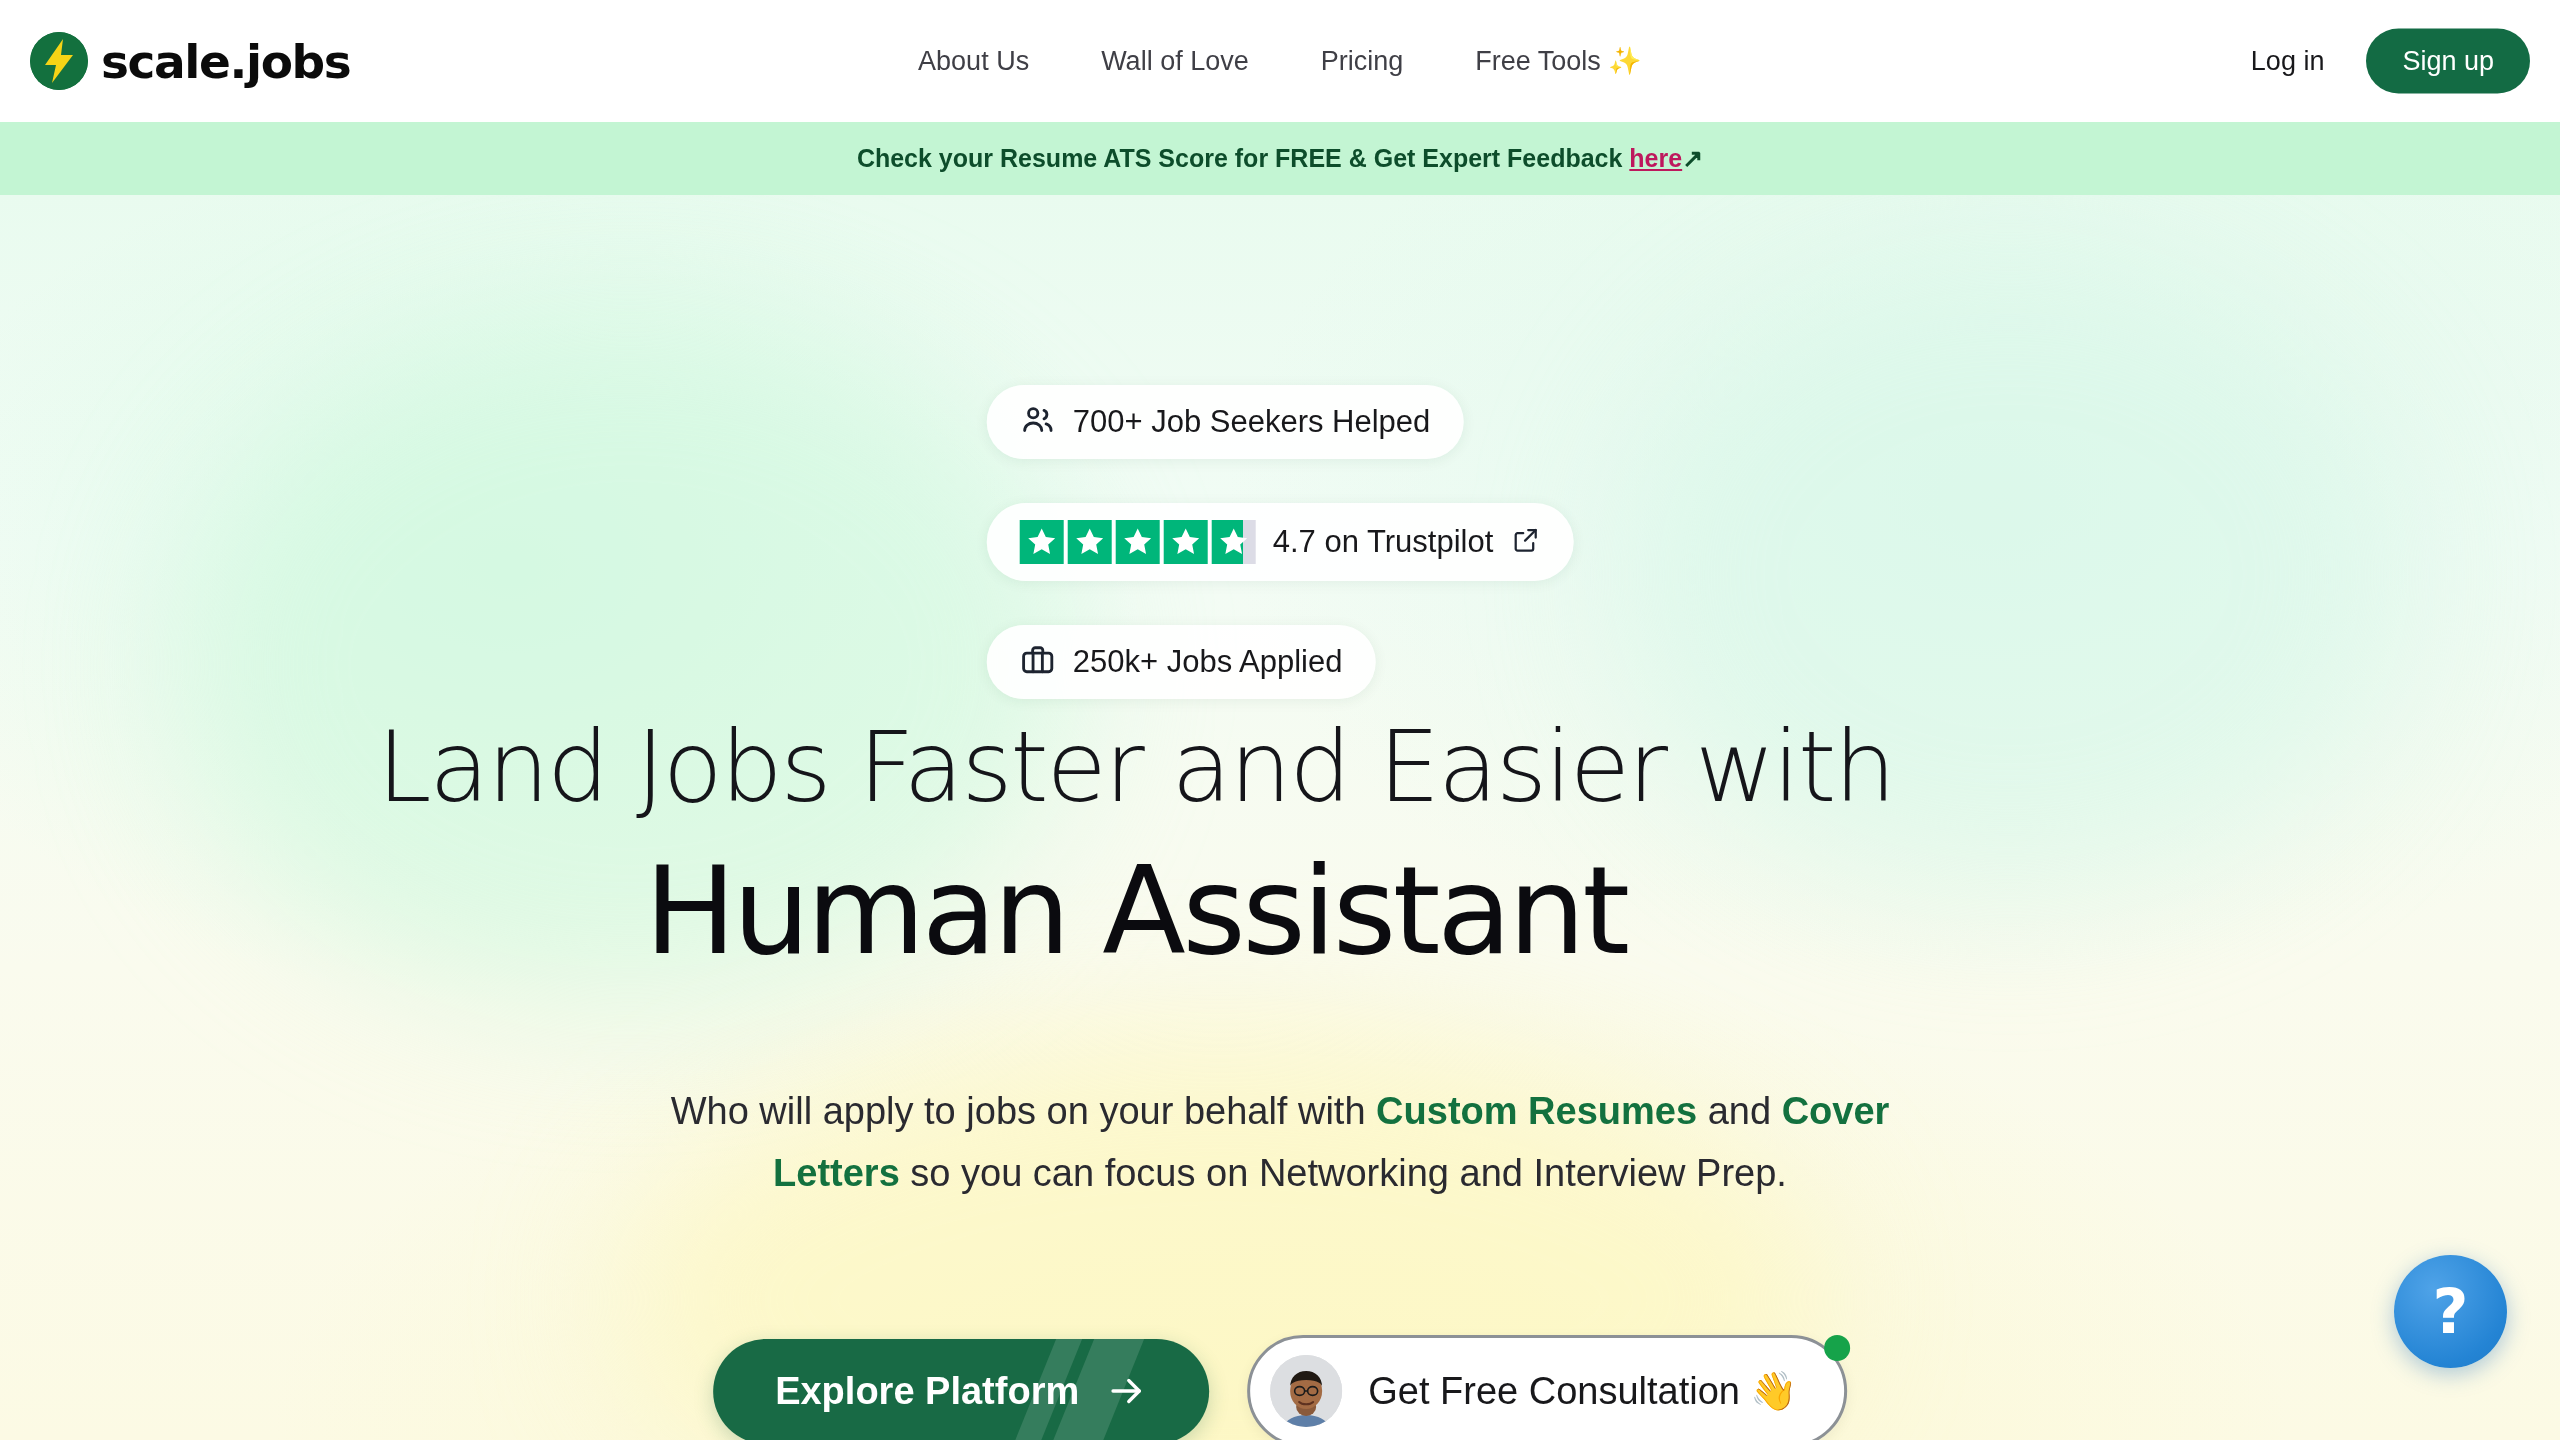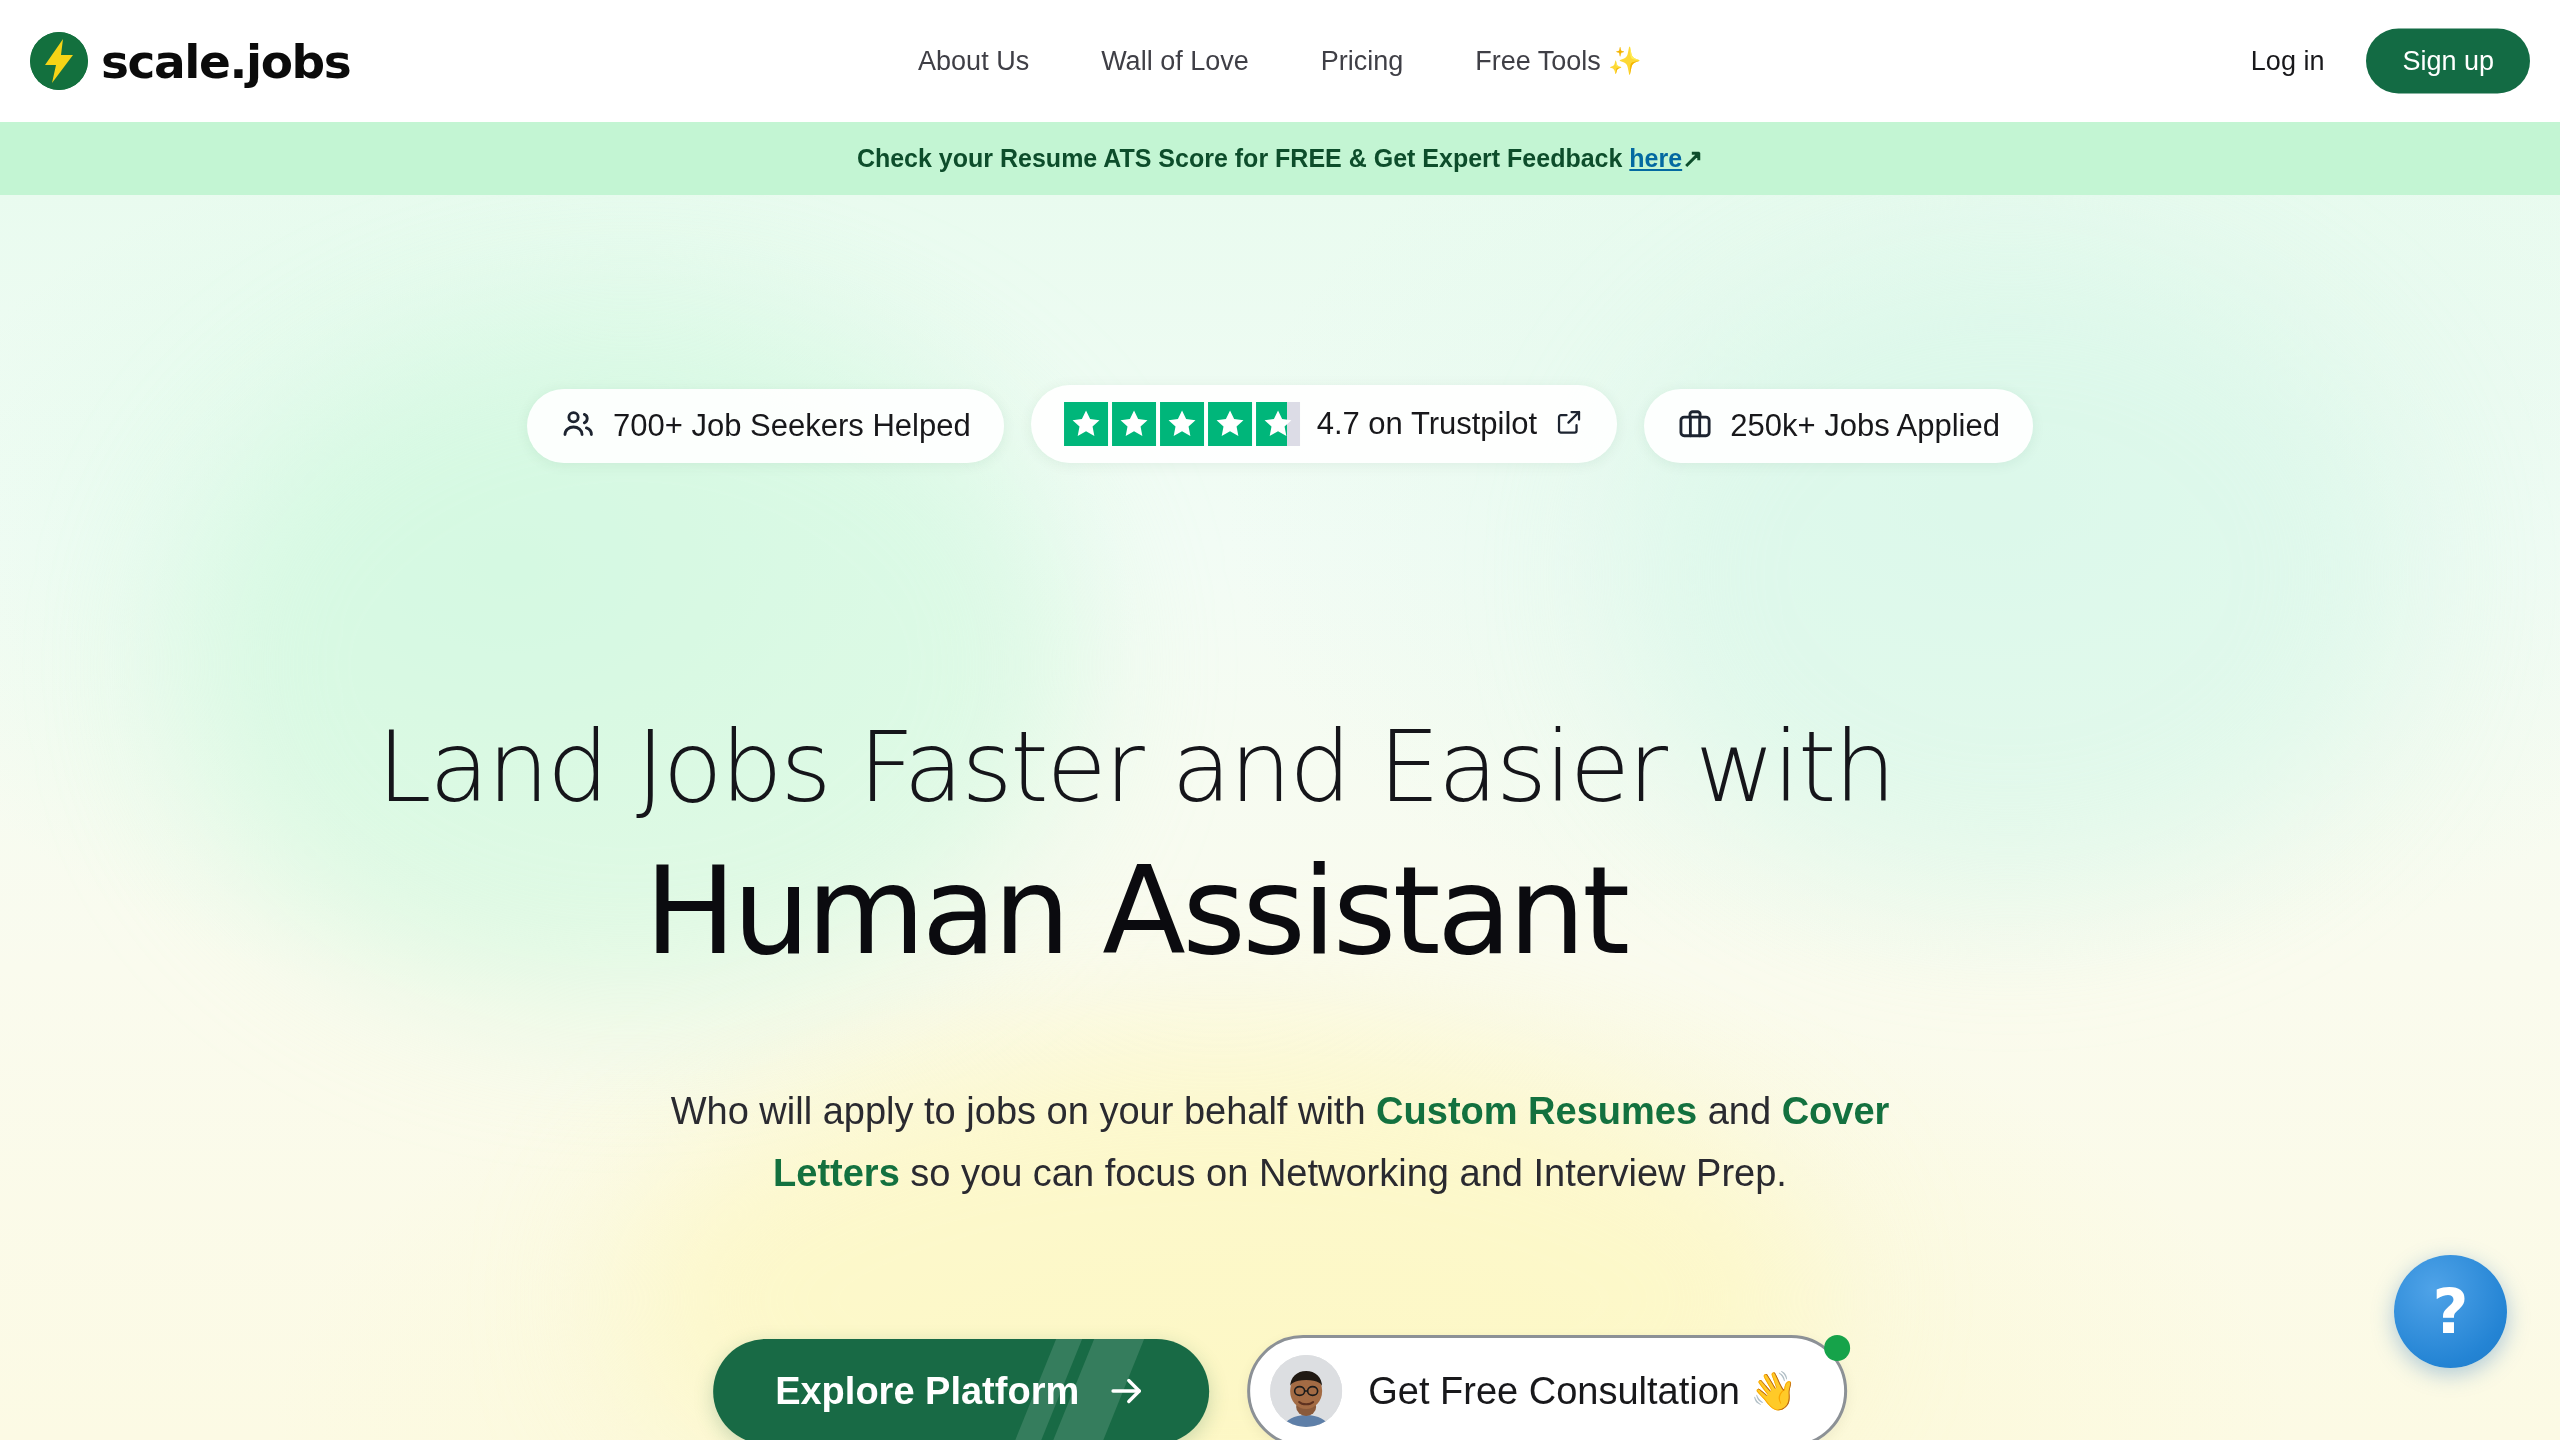--- a/index.html
+++ b/index.html
@@ -73,21 +73,21 @@
     width: 2560px; height: 73px;
     background: #C3F5D3;
     display: flex; align-items: center; justify-content: center;
     z-index: 35;
   }
   .banner-text {
     font-size: 25px; font-weight: 700; color: #0D4D2B;
     white-space: nowrap;
   }
   .banner-link {
-    font-weight: 700; color: #0369a1;
+    font-weight: 700; color: #be185d;
     text-decoration: underline; cursor: pointer;
   }
 
   
   .hero {
     position: absolute; top: 195px; left: 0;
     width: 2560px; height: 1245px;
     background:
       radial-gradient(ellipse 900px 620px at 20% 30%, rgba(214,250,228,0.75), rgba(214,250,228,0) 70%),
       radial-gradient(ellipse 1100px 700px at 78% 25%, rgba(222,248,235,0.8), rgba(222,248,235,0) 70%),
@@ -102,22 +102,23 @@
     pointer-events: none;
   }
   .blob-a { width: 900px; height: 700px; left: 180px; top: 120px; background: rgba(205,247,221,0.55); }
   .blob-b { width: 780px; height: 640px; right: 160px; top: 60px;  background: rgba(214,248,232,0.5); }
   .blob-c { width: 1200px; height: 520px; left: 620px; bottom: -120px; background: rgba(253,246,190,0.6); }
 
   
   .badges {
     position: absolute; top: 190px; left: 50%;
     transform: translateX(-50%);
-    display: flex; align-items: flex-end; gap: 27px;
-    white-space: nowrap;
+    display: flex; align-items: flex-start; gap: 44px;
+    white-space: nowrap;
+    flex-direction: column;
   }
   .badge {
     display: flex; align-items: center; gap: 17px;
     background: rgba(255,255,255,0.92);
     border-radius: 999px;
     padding: 17px 33px;
     box-shadow: 0 2px 14px rgba(16,64,40,0.07);
     cursor: pointer;
     white-space: nowrap;
   }

